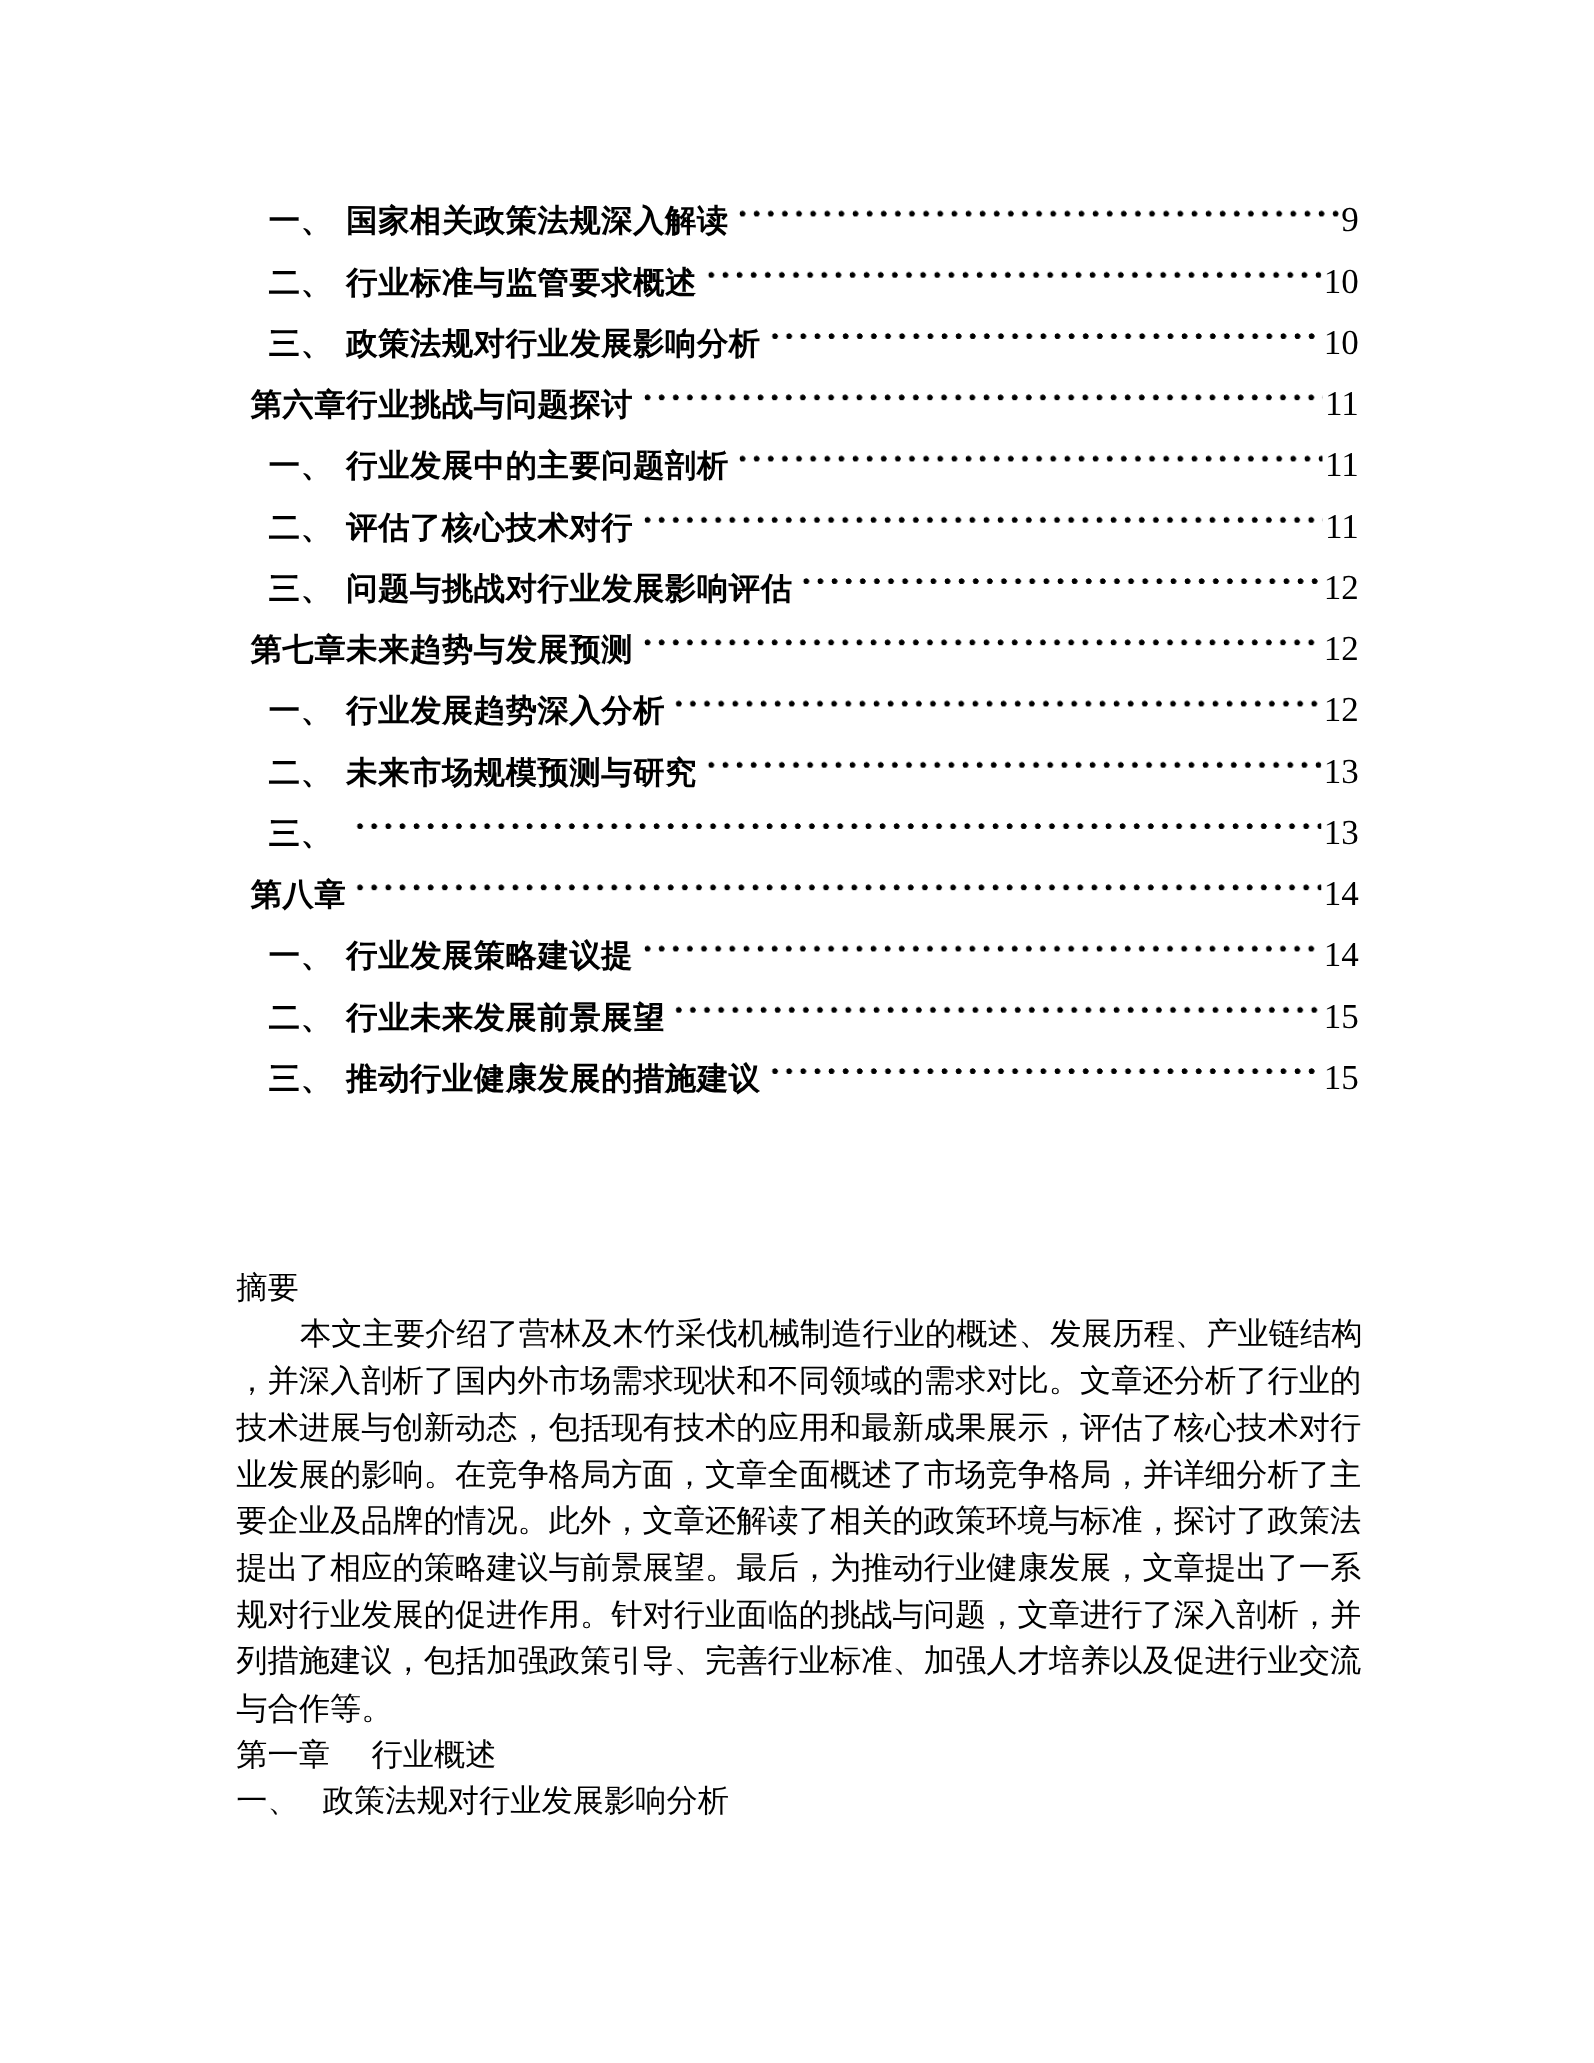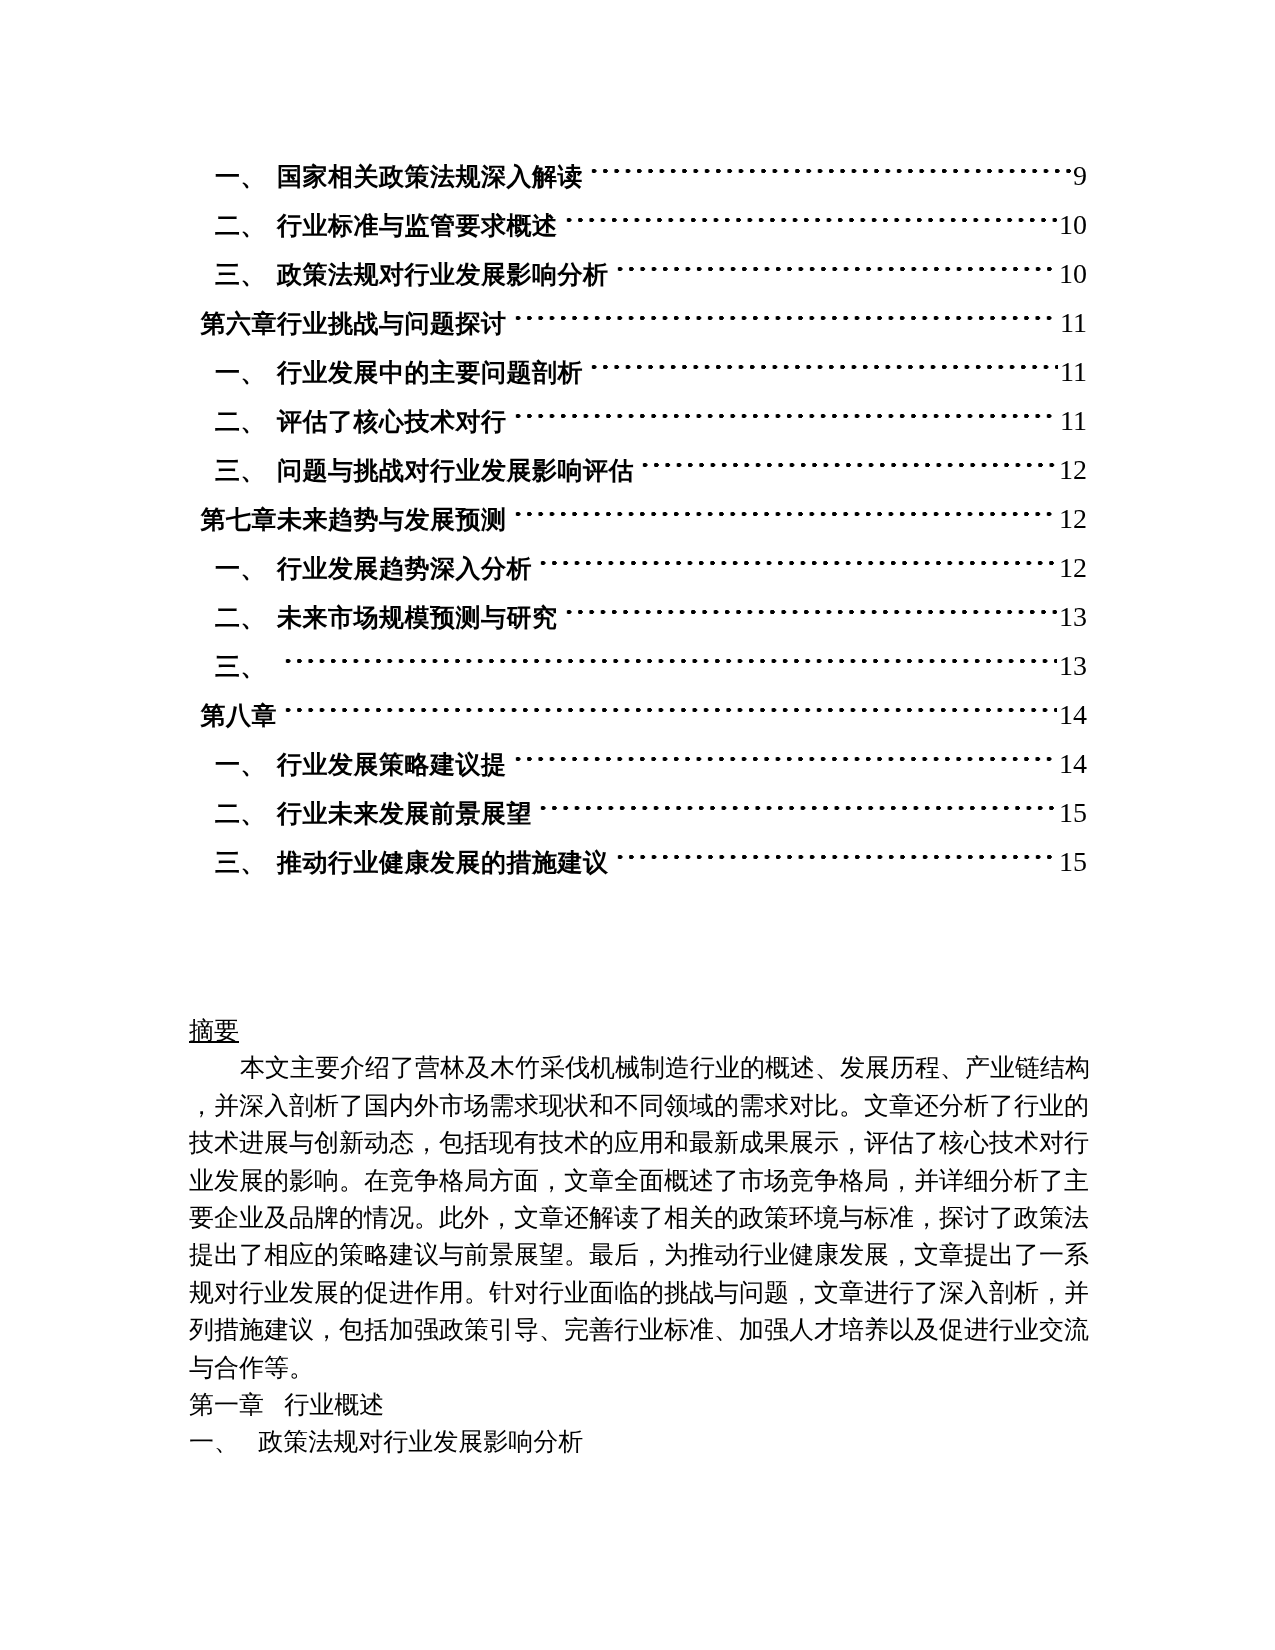--- a/index.html
+++ b/index.html
@@ -64,25 +64,25 @@
   .abstract {
     position: absolute;
     top: 1012px;
     left: 189px;
     width: 899px;
     font-family: "Liberation Serif", serif;
     font-size: 25px;
     line-height: 37.4px;
     letter-spacing: 0;
   }
-  .abs-heading { white-space: nowrap; text-decoration: underline; }
+  .abs-heading { white-space: nowrap; }
   .abs-line { white-space: nowrap; }
   .abs-line.first { text-indent: 51px; }
   .chap-line, .sec-line { white-space: nowrap; }
-  .chap-num { margin-right: 14px; }
+  .chap-num { margin-right: 27px; }
   .sec-num  { margin-right: 13px; }
 </style>
 </head>
 <body>
 
 <div class="page">
 
   <nav class="toc" id="toc">
       <div class="toc-row sub">
       <span class="toc-num">一、</span>

